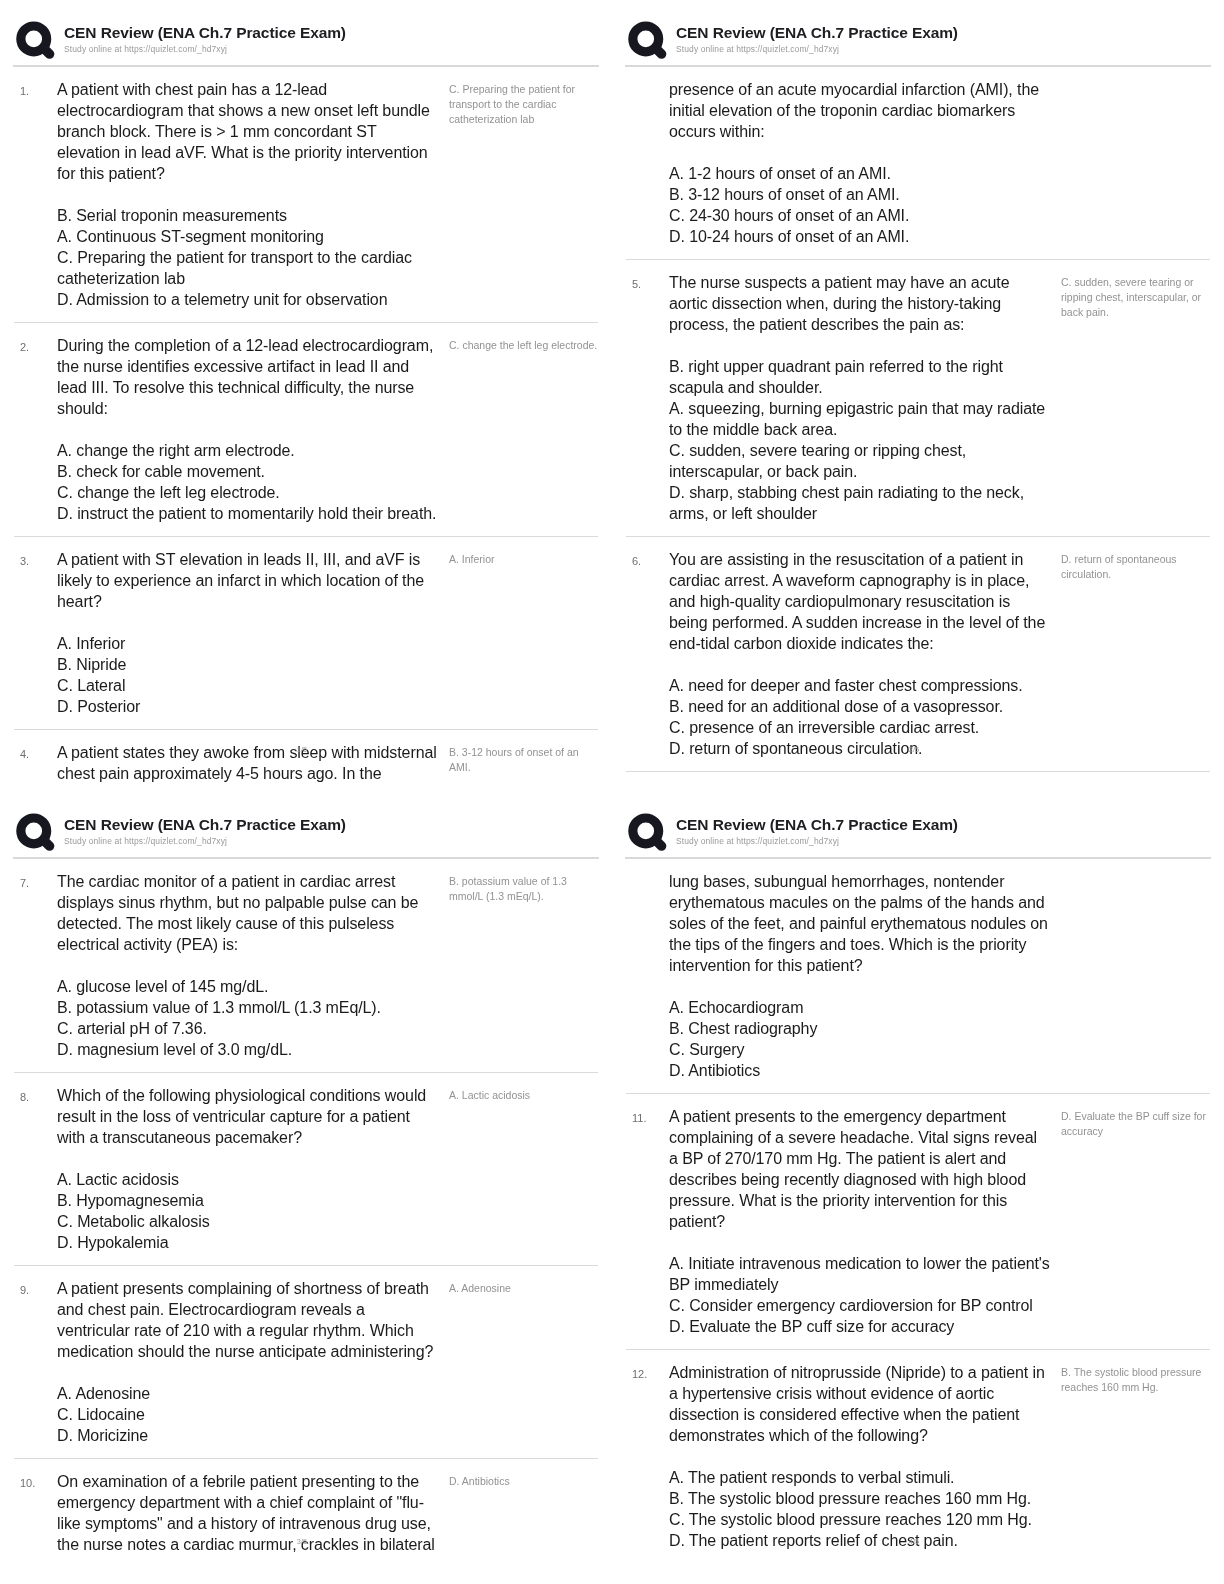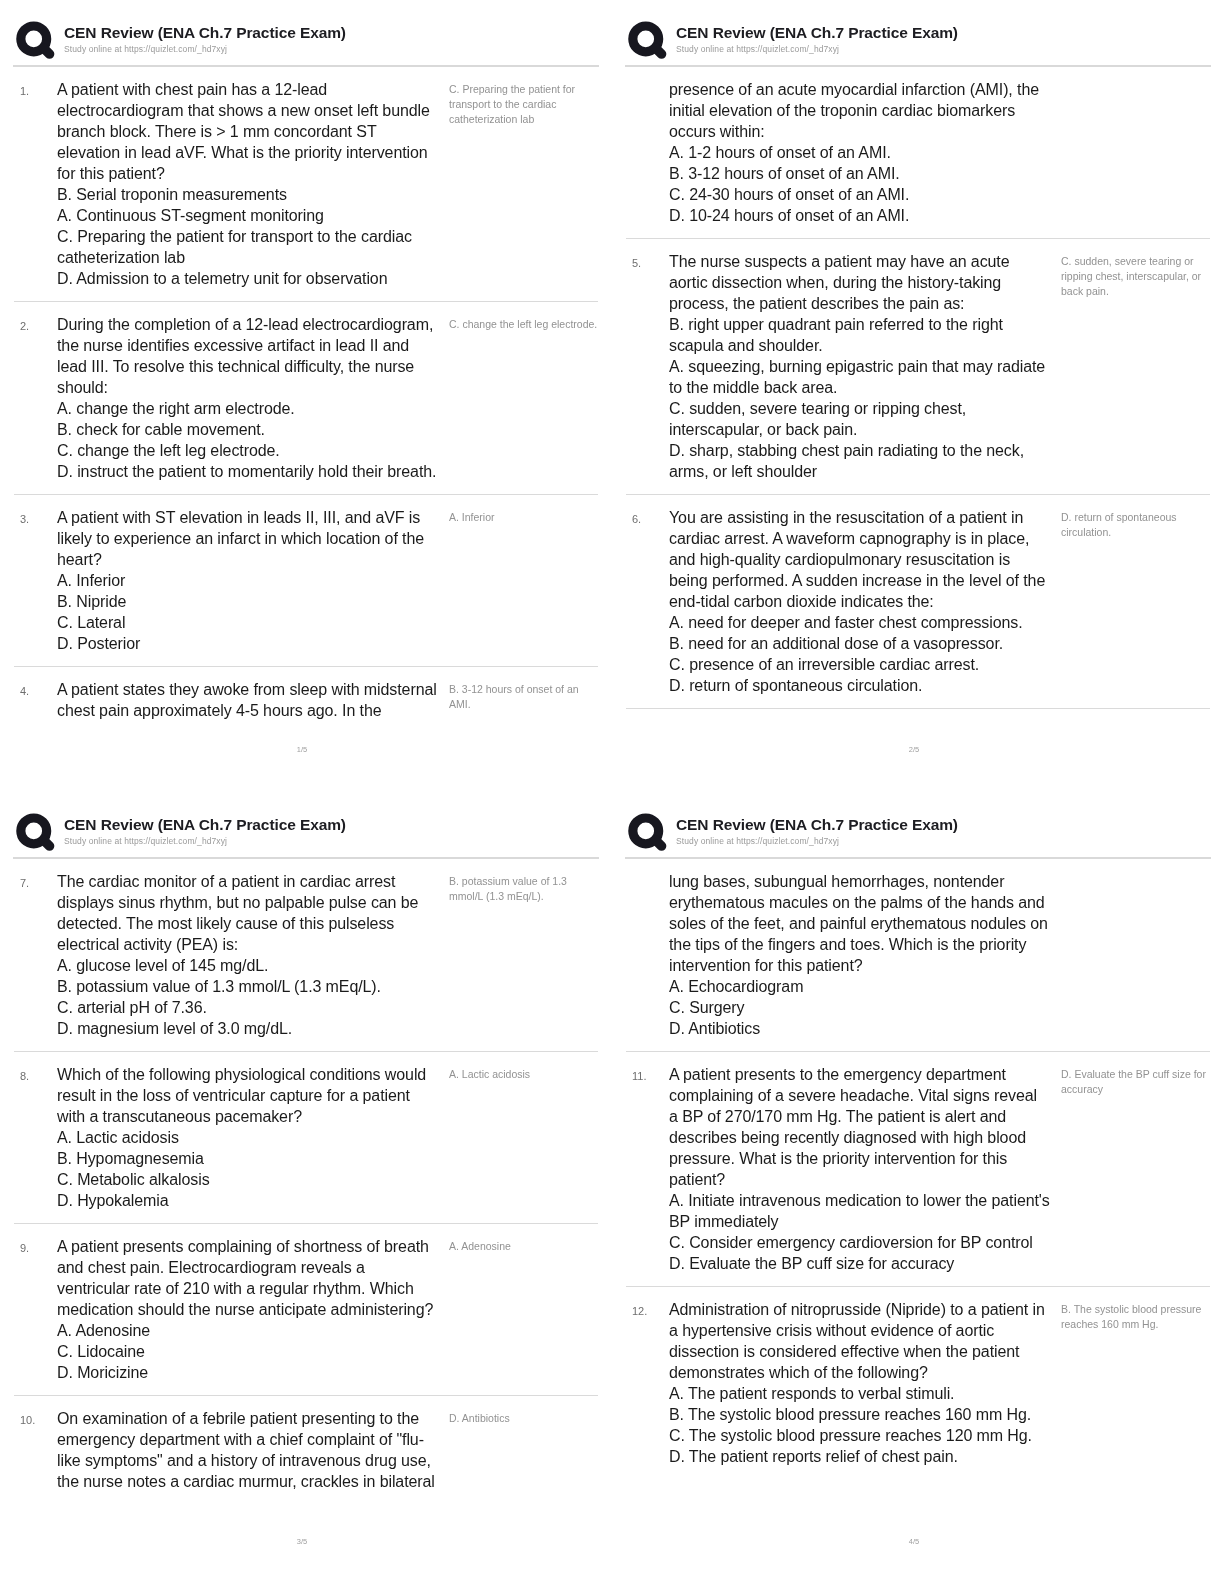--- a/index.html
+++ b/index.html
@@ -64,21 +64,21 @@
     color:#6e6e6e;
   }
   .qbody {
     flex:0 0 381px; width:381px;
     font-size:16px;
     line-height:21px;
     color:#1b1b1b;
     letter-spacing:-0.1px;
   }
   .qtext { margin:0; }
-  .opts { }
+  .opts { margin-top:21px; }
   .opt { margin:0; }
   .ans {
     flex:1 1 auto;
     padding-left:11px;
     padding-top:3px;
     font-size:10.5px;
     line-height:15px;
     color:#929292;
     letter-spacing:0;
   }
@@ -297,20 +297,21 @@
       </div>
     </header>
     <div class="rule"></div>
     <div class="items">
         <div class="item">
           <div class="qnum"></div>
           <div class="qbody">
             <p class="qtext">lung bases, subungual hemorrhages, nontender erythematous macules on the palms of the hands and soles of the feet, and painful erythematous nodules on the tips of the fingers and toes. Which is the priority intervention for this patient?</p>
             <div class="opts">
               <div class="opt">A. Echocardiogram</div>
+              <div class="opt">B. Chest radiography</div>
               <div class="opt">C. Surgery</div>
               <div class="opt">D. Antibiotics</div>
             </div>
           </div>
           <div class="ans"></div>
         </div>
         <div class="item">
           <div class="qnum">11.</div>
           <div class="qbody">
             <p class="qtext">A patient presents to the emergency department complaining of a severe headache. Vital signs reveal a BP of 270/170 mm Hg. The patient is alert and describes being recently diagnosed with high blood pressure. What is the priority intervention for this patient?</p>

